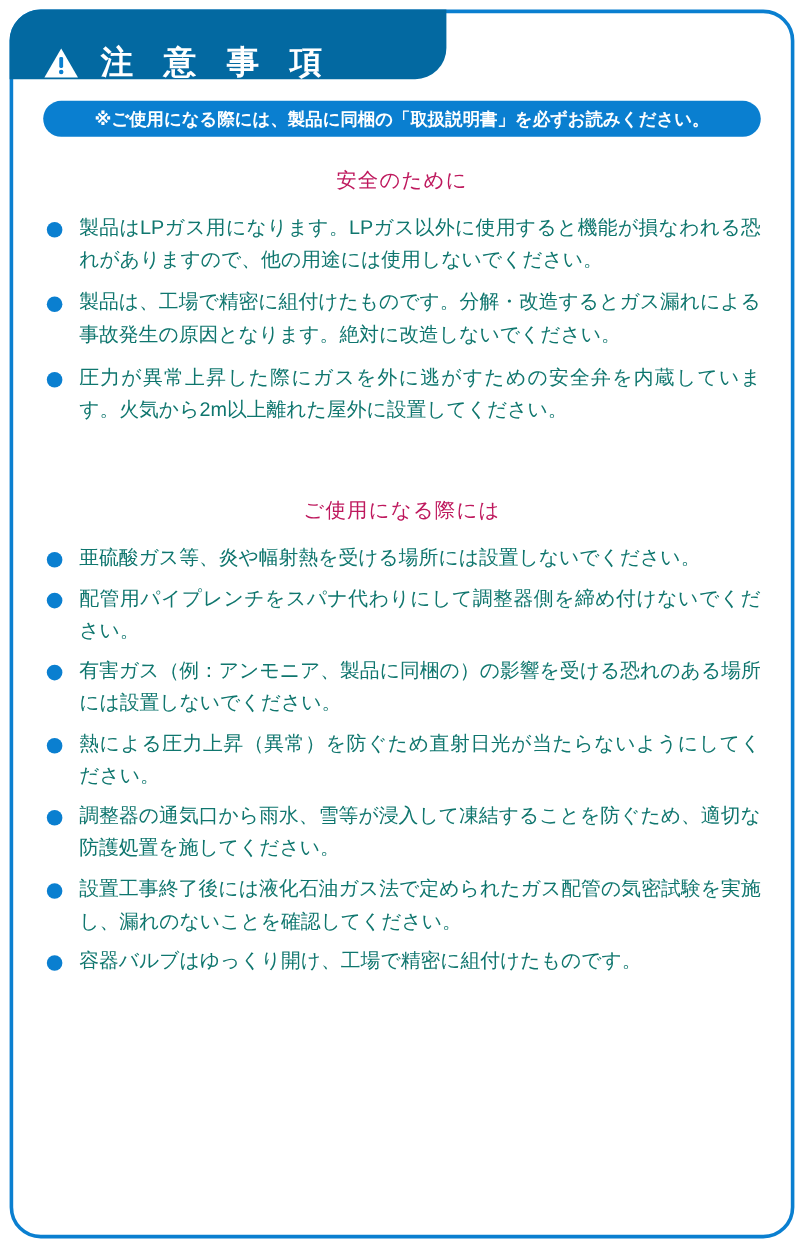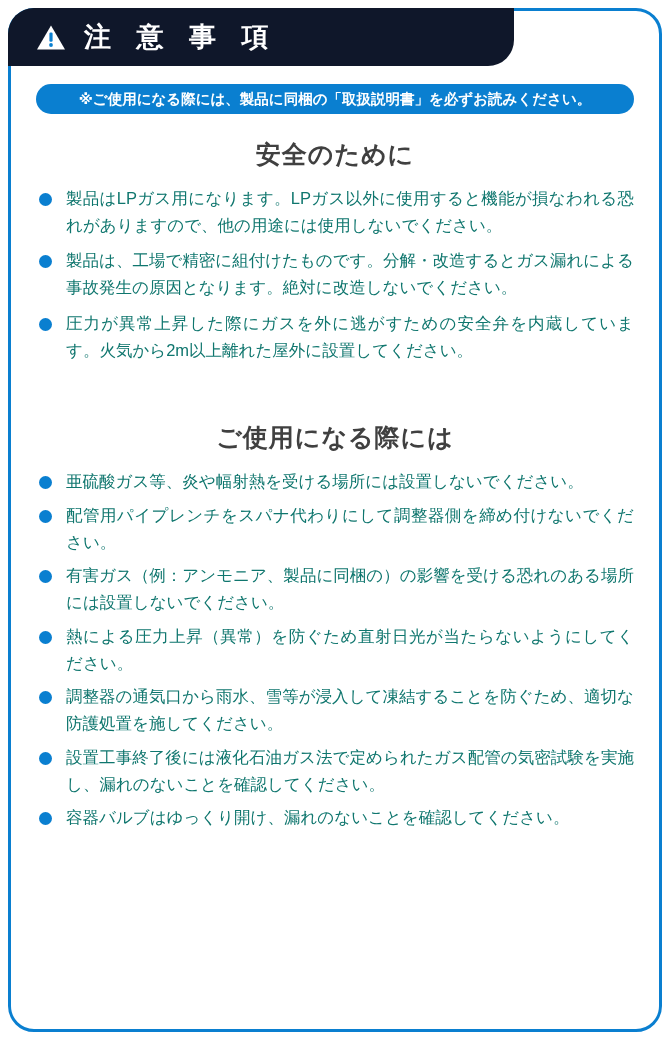--- a/index.html
+++ b/index.html
@@ -33,28 +33,28 @@
     border: 3px solid #0a7fd0;
     border-radius: 26px;
     background: #ffffff;
   }
 
   
   .header {
     position: absolute;
     left: 8px;
     top: 8px;
-    width: 506px;
+    width: 364px;
     height: 58px;
-    background: #0f172a;
+    background: #0369a1;
     border-top-left-radius: 26px;
     border-bottom-right-radius: 26px;
     box-sizing: border-box;
     display: flex;
-    align-items: center;
+    align-items: flex-end;
     padding-left: 28px;
     z-index: 5;
   }
   .warn-icon {
     width: 30px;
     height: 27px;
     position: relative;
     flex: 0 0 auto;
     margin-right: 18px;
   }
@@ -91,23 +91,23 @@
     display: flex;
     align-items: center;
     justify-content: center;
     letter-spacing: 0px;
     white-space: nowrap;
   }
 
   
   .section-title {
     text-align: center;
-    color: #404040;
-    font-weight: bold;
-    font-size: 25px;
+    color: #be185d;
+    font-weight: normal;
+    font-size: 17px;
     letter-spacing: 1px;
     line-height: 1;
   }
   .section-title.first { margin-top: 28px; margin-bottom: 18px; }
   .section-title.second { margin-top: 62px; margin-bottom: 18px; }
 
   
   ul.bullets {
     list-style: none;
     margin: 0;
@@ -168,17 +168,17 @@
 
     <div class="section-title second">ご使用になる際には</div>
 
     <ul class="bullets tight">
       <li>亜硫酸ガス等、炎や幅射熱を受ける場所には設置しないでください。</li>
       <li>配管用パイプレンチをスパナ代わりにして調整器側を締め付けないでください。</li>
       <li>有害ガス（例：アンモニア、製品に同梱の）の影響を受ける恐れのある場所には設置しないでください。</li>
       <li>熱による圧力上昇（異常）を防ぐため直射日光が当たらないようにしてください。</li>
       <li>調整器の通気口から雨水、雪等が浸入して凍結することを防ぐため、適切な防護処置を施してください。</li>
       <li>設置工事終了後には液化石油ガス法で定められたガス配管の気密試験を実施し、漏れのないことを確認してください。</li>
-      <li>容器バルブはゆっくり開け、漏れのないことを確認してください。</li>
+      <li>容器バルブはゆっくり開け、工場で精密に組付けたものです。</li>
     </ul>
 
   </div>
 </div>
 
 </body></html>

